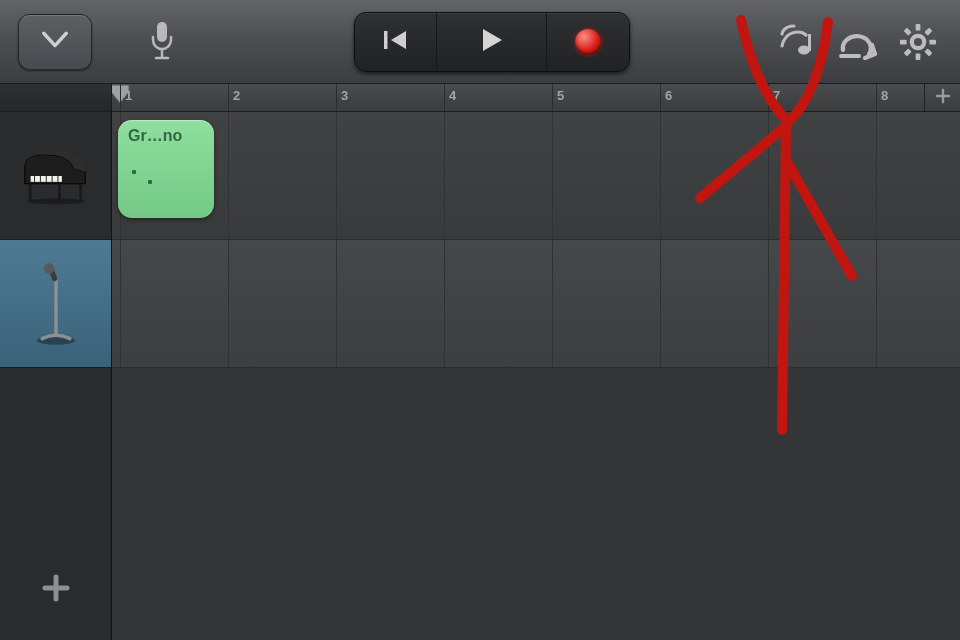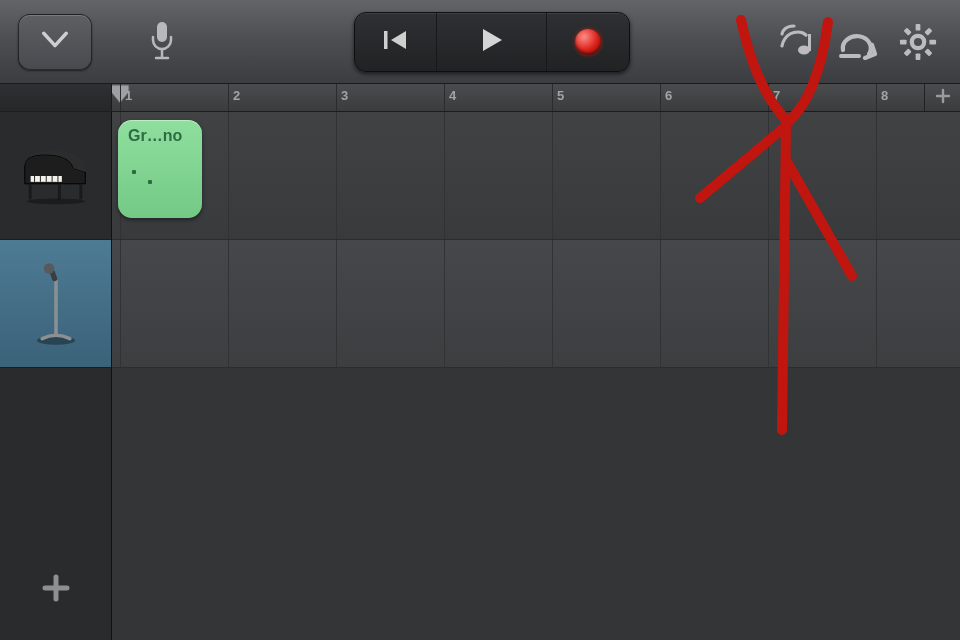--- a/index.html
+++ b/index.html
@@ -123,21 +123,21 @@
     background:linear-gradient(#45474a,#3c3e40);
   }
   .lane .grid{
     position:absolute; inset:0; pointer-events:none;
   }
   .lane .bar{
     position:absolute; top:0; bottom:0; border-left:1px solid #313234;
   }
 
   .region{
-    position:absolute; top:8px; left:6px; width:84px; height:98px;
+    position:absolute; top:8px; left:6px; width:96px; height:98px;
     border-radius:14px;
     background:linear-gradient(#8fdf9e,#73c985);
     box-shadow:inset 0 1px 0 rgba(255,255,255,.4),0 2px 4px rgba(0,0,0,.45);
     color:#2f6a44; font:700 16px/1 Helvetica,Arial;
     padding:8px 10px;
     overflow:hidden; white-space:nowrap;
   }
   .region .notes{
     position:absolute; left:14px; bottom:34px; display:flex; gap:12px;
   }

